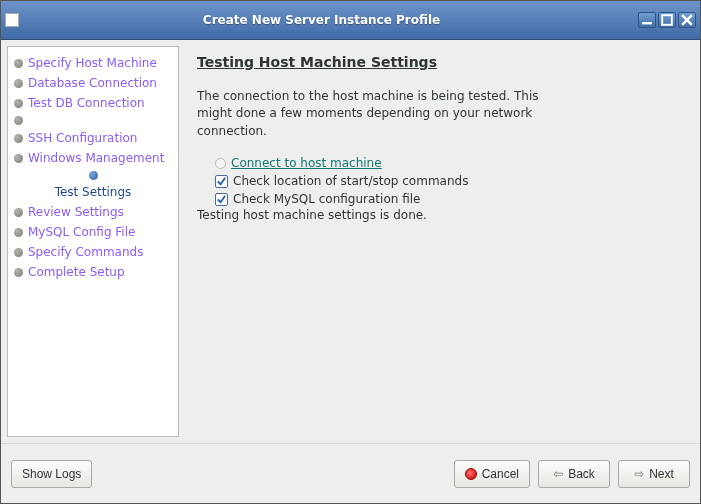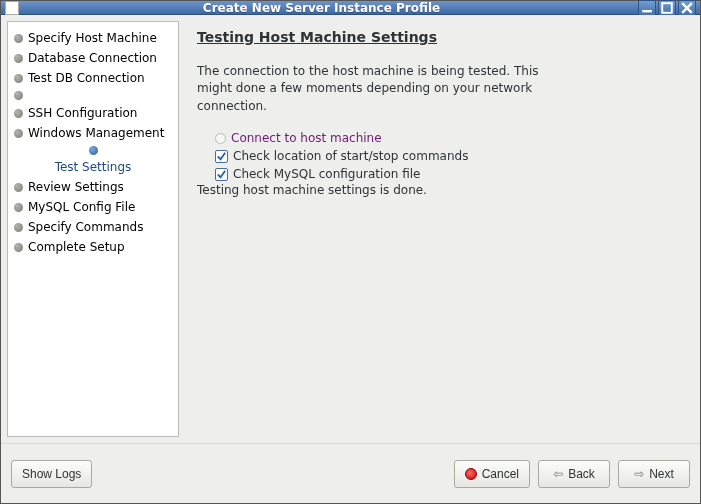--- a/index.html
+++ b/index.html
@@ -13,21 +13,21 @@
   }
   .window {
     width: 701px;
     height: 504px;
     background: #eeeeec;
     border: 1px solid #555;
     display: flex;
     flex-direction: column;
   }
   .titlebar {
-    height: 14px;
+    height: 39px;
     background: linear-gradient(to bottom, #6e94c9, #3f6aa5);
     display: flex;
     align-items: center;
     color: #fff;
     font-weight: bold;
     font-size: 12px;
     padding: 0 4px;
     border-bottom: 1px solid #2a4d7d;
   }
   .titlebar .app-icon {
@@ -70,21 +70,21 @@
     background: #fff;
     border: 1px solid #bbb;
     margin: 6px 0 6px 6px;
     padding: 6px 4px;
   }
   .sidebar-item {
     display: flex;
     align-items: center;
     font-size: 12px;
     padding: 3px 2px;
-    color: #000000;
+    color: #8b5cf6;
     gap: 5px;
   }
   .sidebar-item.active { color: #204a87; flex-direction: column; }
   .dot {
     width: 9px; height: 9px;
     border-radius: 50%;
     background: radial-gradient(circle at 3px 3px, #b5b5b0, #7b7b76);
     flex-shrink: 0;
   }
   .sidebar-item.active .dot {
@@ -107,21 +107,21 @@
     margin-bottom: 14px;
     max-width: 380px;
   }
   .check-row {
     display: flex;
     align-items: center;
     gap: 5px;
     font-size: 12px;
     padding: 2px 0 2px 18px;
   }
-  .check-row.disabled { color: #701a75; }
+  .check-row.disabled { color: #0f766e; text-decoration: underline; }
   .radio-empty {
     width: 11px; height: 11px;
     border: 1px solid #bbb;
     border-radius: 50%;
     background: #f6f6f4;
     flex-shrink:0;
   }
   .chk {
     width: 13px; height: 13px;
     border: 1px solid #4a6b9a;

